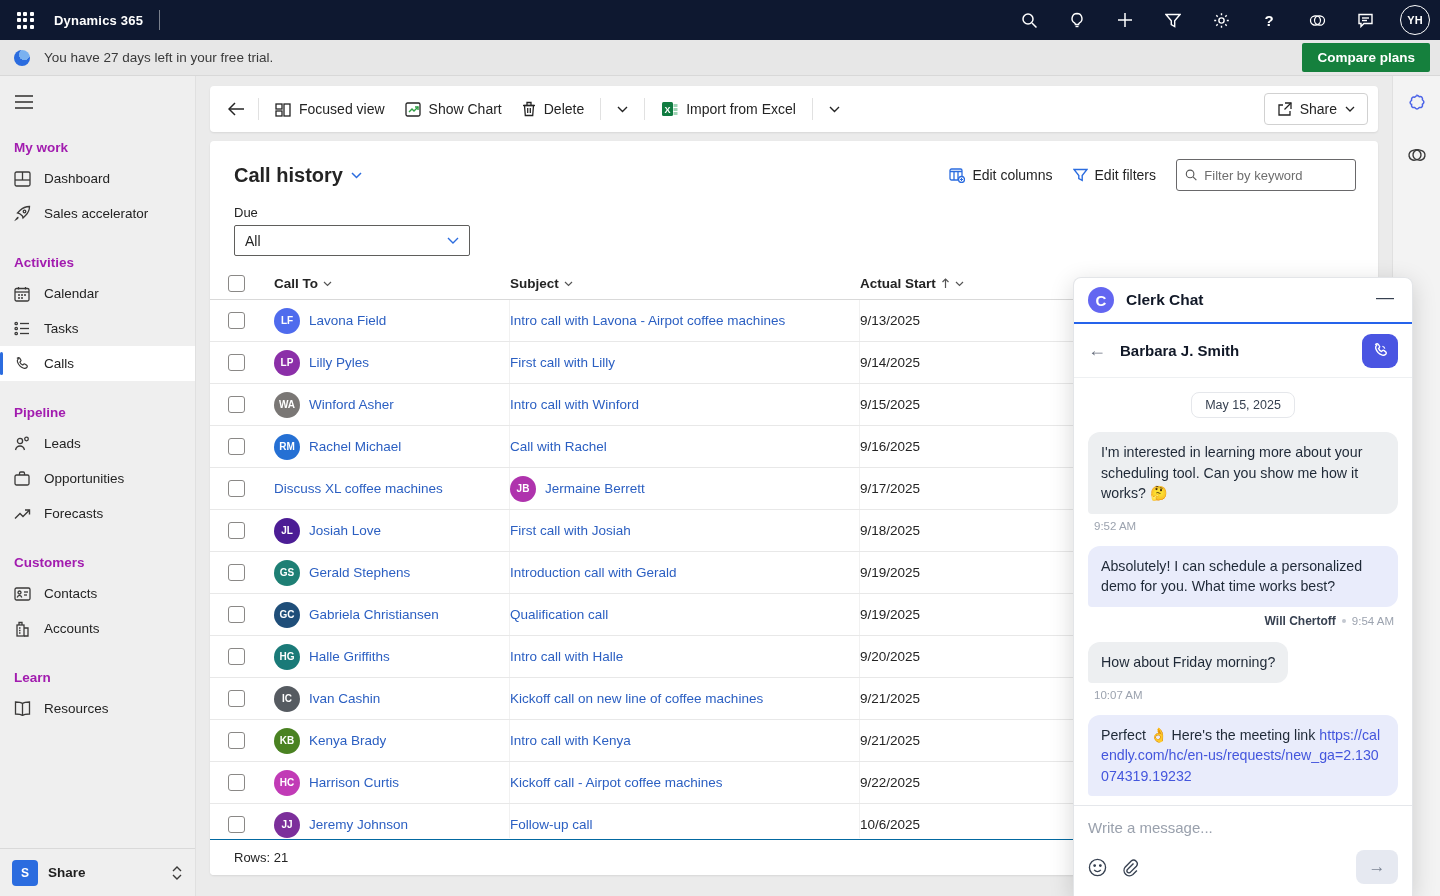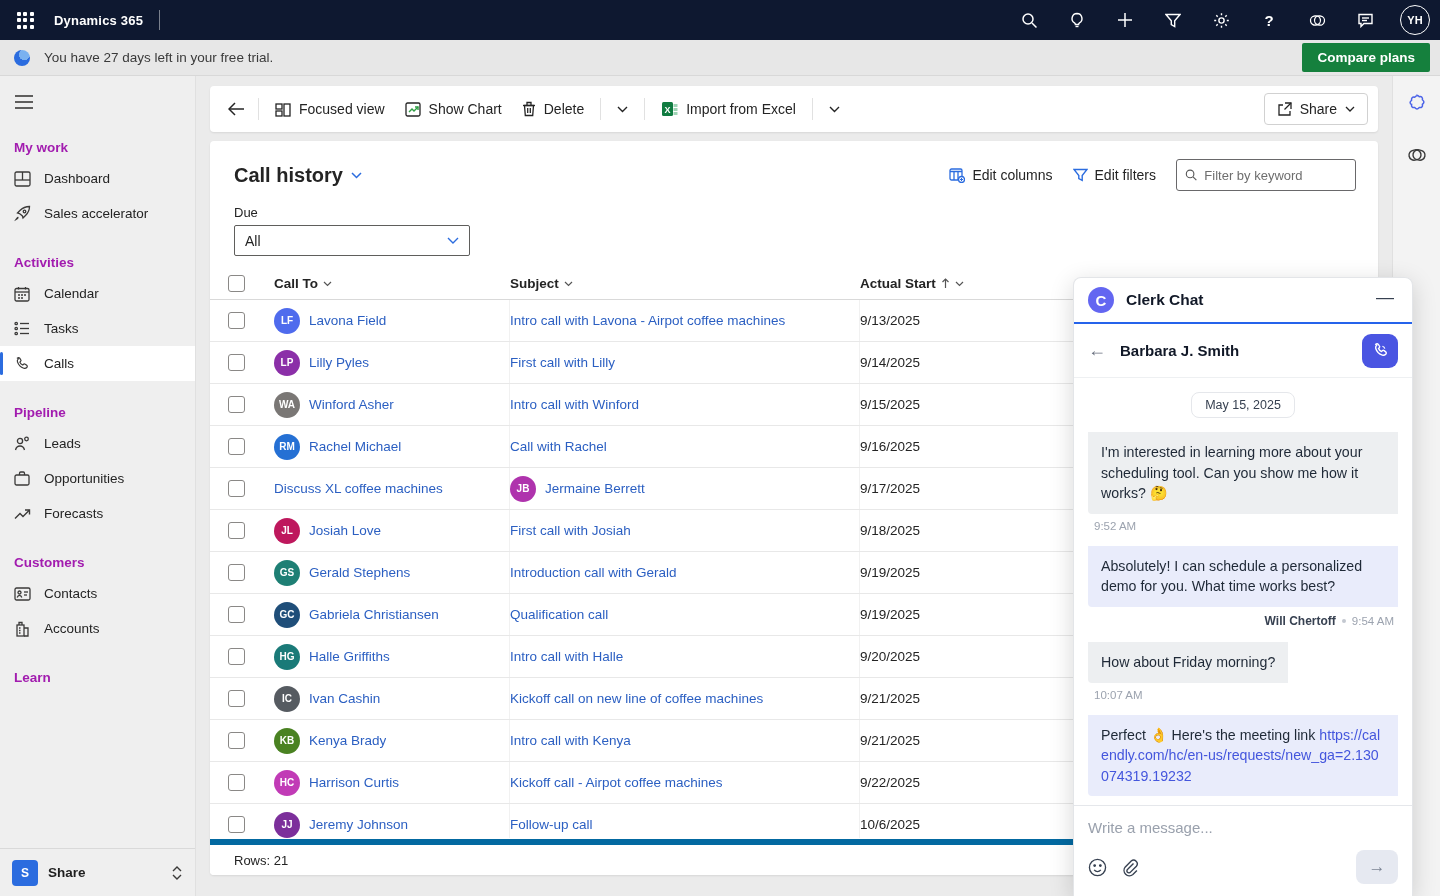--- a/index.html
+++ b/index.html
@@ -71,40 +71,40 @@
   .rows-clip { height:538px; overflow:hidden; }
   .trow { height:42px; border-bottom:1px solid #e8e8e8; }
   .cell { display:flex; align-items:center; height:100%; }
   .c-name, .c-subj, .c-date { border-right:1px solid #f1f1f1; }
   .checkbox { width:17px; height:17px; border:1px solid #8a8886; border-radius:3px; background:#fff; cursor:pointer; }
   .avatar { width:26px; height:26px; border-radius:50%; color:#fff; font-size:10px; font-weight:700; display:flex; align-items:center; justify-content:center; margin-right:9px; flex:none; }
   .link { color:#2b5fc2; font-size:13.5px; text-decoration:none; cursor:pointer; white-space:nowrap; overflow:hidden; text-overflow:ellipsis; }
   .c-name { padding-right:8px; }
   .c-subj { padding-right:8px; }
   .date-txt { font-size:13.5px; color:#242424; }
-  .table-footer { border-top:6px solid #0369a1; height:36px; display:flex; align-items:center; padding-left:24px; font-size:13px; color:#242424; background:#fff; margin-top:auto; }
+  .table-footer { border-top:1px solid #0369a1; height:36px; display:flex; align-items:center; padding-left:24px; font-size:13px; color:#242424; background:#fff; margin-top:auto; }
 
   
   .right-rail { width:48px; background:#f3f3f3; border-left:1px solid #e0e0e0; display:flex; flex-direction:column; align-items:center; padding-top:12px; gap:22px; }
   .rail-btn { width:30px; height:30px; display:flex; align-items:center; justify-content:center; cursor:pointer; }
 
   
   .chat-panel { position:fixed; left:1073px; top:277px; width:340px; height:619px; background:#fff; border:1px solid #e3e5e8; border-bottom:none; border-radius:8px 8px 0 0; box-shadow:0 6px 24px rgba(0,0,0,.16); display:flex; flex-direction:column; z-index:50; }
   .chat-header { height:46px; display:flex; align-items:center; padding:0 14px; border-bottom:2px solid #2563eb; flex:none; }
   .clerk-logo { width:26px; height:26px; border-radius:50%; background:#6366f1; color:#fff; font-size:15px; font-weight:700; display:flex; align-items:center; justify-content:center; }
   .chat-title { font-size:15.5px; font-weight:600; color:#111827; margin-left:12px; }
   .chat-min { margin-left:auto; font-size:18px; color:#374151; cursor:pointer; padding:0 4px 6px 4px; }
   .contact-row { height:54px; display:flex; align-items:center; padding:0 14px; border-bottom:1px solid #eef0f2; flex:none; }
   .chat-back { font-size:18px; color:#6b7280; cursor:pointer; margin-right:14px; }
   .contact-name { font-size:15px; font-weight:700; color:#111827; }
   .call-btn { margin-left:auto; width:36px; height:34px; background:#4a55e2; border-radius:9px; display:flex; align-items:center; justify-content:center; cursor:pointer; }
   .chat-scroll { flex:1; overflow:hidden; padding:10px 14px 0 14px; }
   .date-pill { width:max-content; margin:4px auto 2px auto; border:1px solid #e5e7eb; border-radius:8px; padding:5px 13px; font-size:12.5px; color:#374151; background:#fff; }
   .msg { margin-top:14px; }
-  .bubble { border-radius:0; padding:10px 13px; font-size:14.2px; line-height:1.45; color:#1f2937; width:max-content; max-width:100%; }
+  .bubble { border-radius:12px; padding:10px 13px; font-size:14.2px; line-height:1.45; color:#1f2937; width:max-content; max-width:100%; }
   .msg.in .bubble { background:#edeff1; border-bottom-left-radius:4px; }
   .msg.out .bubble { background:#e9ecfb; border-bottom-left-radius:4px; }
   .bubble a { color:#4456dd; text-decoration:none; word-break:break-all; }
   .msg-time { font-size:11.5px; color:#9ca3af; margin:6px 0 0 6px; }
   .msg-meta { display:flex; align-items:center; justify-content:flex-end; gap:6px; margin:7px 4px 0 0; font-size:11.5px; color:#9ca3af; }
   .msg-meta b { color:#374151; font-size:12px; }
   .meta-dot { width:4px; height:4px; border-radius:50%; background:#c3c8d0; }
   .composer { border-top:1px solid #e5e7eb; padding:13px 14px 12px 14px; flex:none; }
   .composer input { width:100%; border:none; outline:none; font-size:15px; color:#111827; font-family:inherit; }
   .composer input::placeholder { color:#9aa1ad; }
@@ -308,20 +308,29 @@
               <path d="M5 4V1.5h3V4"></path>
               <line x1="5" y1="7" x2="6.5" y2="7"></line>
               <line x1="5" y1="9.5" x2="6.5" y2="9.5"></line>
               <line x1="5" y1="12" x2="6.5" y2="12"></line>
             </svg>
           </span>
           <span>Accounts</span>
         </div>
         <div class="nav-gap"></div>
         <div class="nav-section-title">Learn</div>
+        <div class="nav-item">
+          <span class="nico">
+            <svg width="17" height="15" viewBox="0 0 17 15" fill="none" stroke="#3b3a39" stroke-width="1.3">
+              <path d="M8.5 2.5C7 1.3 4.5 1 1.5 1v12c3 0 5.5.3 7 1.5 1.5-1.2 4-1.5 7-1.5V1c-3 0-5.5.3-7 1.5z"></path>
+              <line x1="8.5" y1="2.5" x2="8.5" y2="14.5"></line>
+            </svg>
+          </span>
+          <span>Resources</span>
+        </div>
         <div class="nav-gap"></div>
       </div>
     <div class="area-switcher">
       <span class="area-badge">S</span>
       <span class="area-label">Share</span>
       <span class="area-chevrons">
         <svg width="12" height="14" viewBox="0 0 12 14" fill="none" stroke="#3b3a39" stroke-width="1.4">
             <path d="M2 5l4-4 4 4"></path>
             <path d="M2 9l4 4 4-4"></path>
           </svg>
@@ -561,21 +570,21 @@
               <span class="date-txt">9/17/2025</span>
             </div>
     <div class="cell"></div>
   </div>
 
   <div class="trow">
     <div class="cell">
               <span class="checkbox"></span>
             </div>
     <div class="cell c-name">
-      <span class="avatar" style="background: #be185d;">JL</span>
+      <span class="avatar" style="background: #4c1d95;">JL</span>
       <a class="link nm">Josiah Love</a>
     </div>
     <div class="cell c-subj">
               <a class="link sb">First call with Josiah</a>
             </div>
     <div class="cell c-date">
               <span class="date-txt">9/18/2025</span>
             </div>
     <div class="cell"></div>
   </div>

